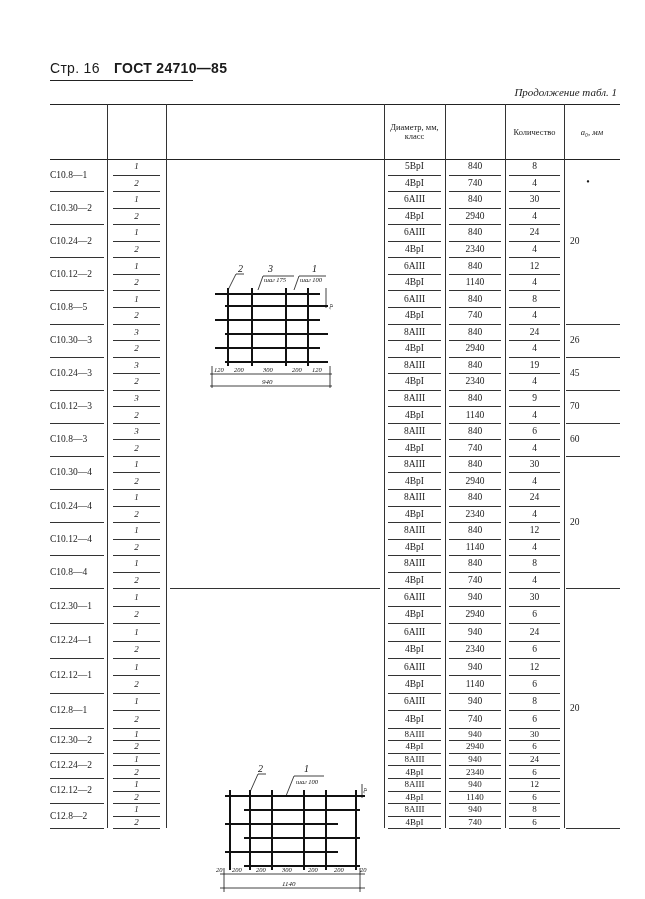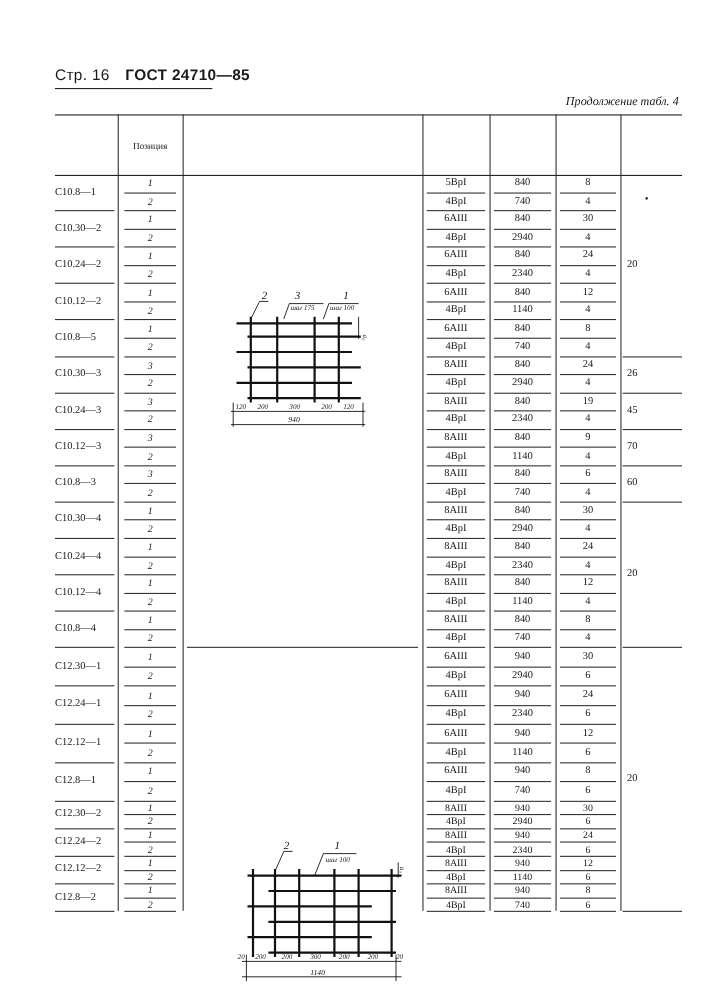--- a/index.html
+++ b/index.html
@@ -20,25 +20,27 @@
   .drawing{position:absolute;}
 </style>
 </head>
 <body>
 
 <div class="page-head">
   <span class="pg">Стр. 16</span>
   <span class="std">ГОСТ 24710—85</span>
 </div>
 <div class="head-rule"></div>
-<div class="continued">Продолжение табл. 4</div>
+<div class="continued">Продолжение табл. 1</div>
 
 <div class="table" id="tbl">
   <div class="hdr">
-    <div class="hcell" style="left:57px;width:59px;">Позиция</div>
+    <div class="hcell" style="left:334px;width:61px;padding:0 4px;box-sizing:border-box;">Диаметр, мм, класс</div>
+    <div class="hcell" style="left:455px;width:59px;">Количество</div>
+    <div class="hcell" style="left:514px;width:56px;font-style:italic;">a₀, мм</div>
   </div>
   <div id="body">
       <div class="cell pos" style="left:57px;width:59px;top:54px;height:16.549999999999997px;">1</div>
       <div class="cell" style="left:334px;width:61px;top:54px;height:16.549999999999997px;">5BpI</div>
       <div class="cell" style="left:395px;width:60px;top:54px;height:16.549999999999997px;">840</div>
       <div class="cell" style="left:455px;width:59px;top:54px;height:16.549999999999997px;">8</div>
       <div class="hline" style="left:63px;width:47px;top:70.55px;"></div>
       <div class="hline" style="left:338px;width:53px;top:70.55px;"></div>
       <div class="hline" style="left:399px;width:52px;top:70.55px;"></div>
       <div class="hline" style="left:459px;width:51px;top:70.55px;"></div>

